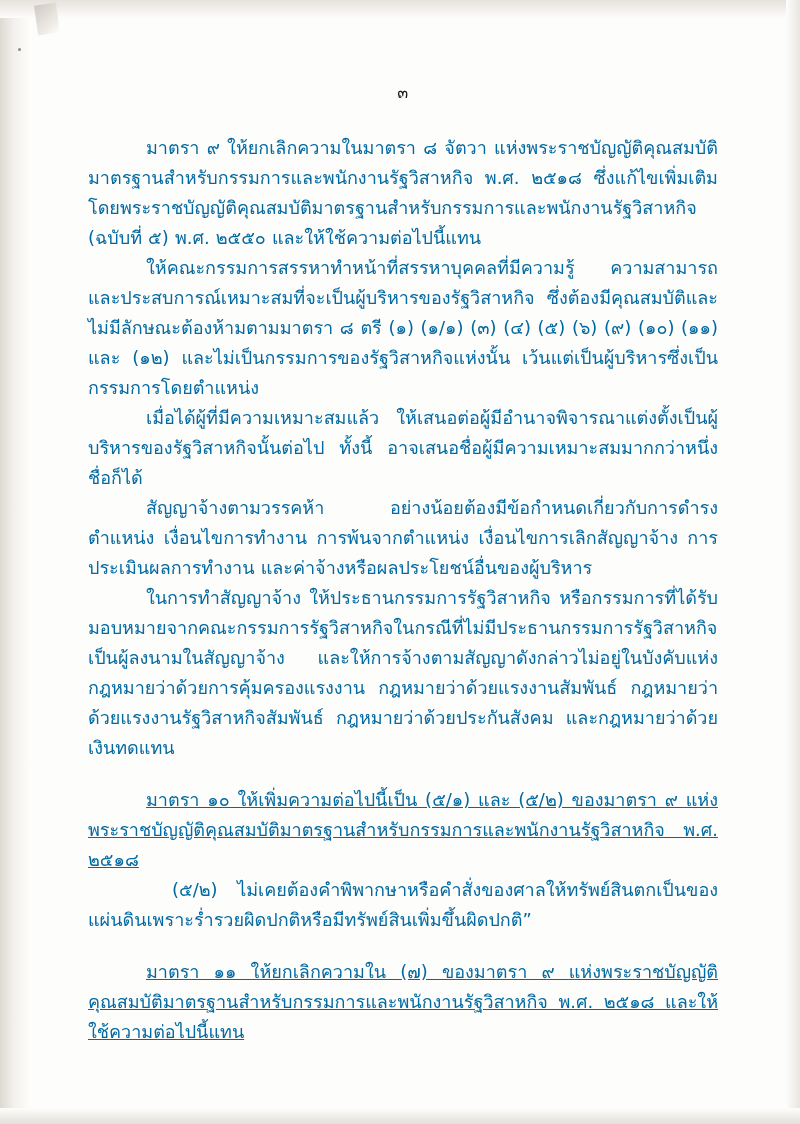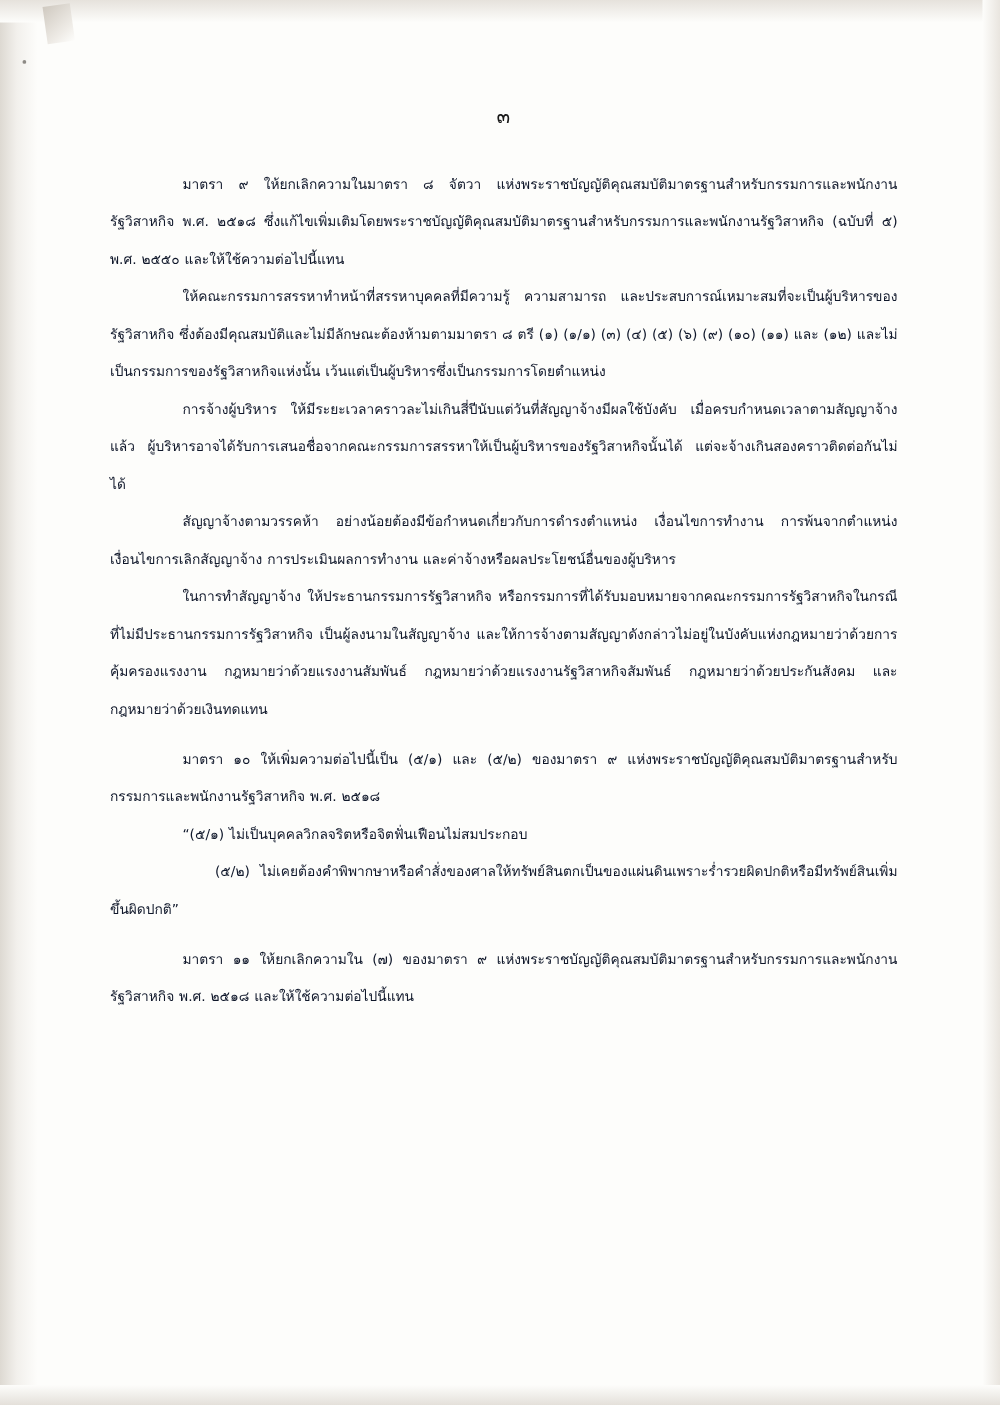--- a/index.html
+++ b/index.html
@@ -81,57 +81,57 @@
     margin-top: 80px;
     letter-spacing: 0.5px;
   }
 
   .body-block {
     margin-top: 28px;
   }
 
   p.para {
     margin: 0 0 0 0;
-    font-size: 11px;
+    font-size: 18px;
     line-height: 30px;
-    color: #0f172a;
+    color: #0369a1;
     text-align: justify;
     text-justify: inter-word;
     word-spacing: 0.4px;
   }
   p.para.indent {
     text-indent: 58px;
   }
   p.para.indent-lg {
     text-indent: 84px;
   }
   p.gap {
-    margin-top: 10px;
+    margin-top: 22px;
+    text-decoration: underline;
   }
 </style>
 </head>
 <body>
 
 <div class="page">
   <div class="scan-edge-left"></div>
   <div class="scan-edge-top"></div>
   <div class="scan-edge-right"></div>
   <div class="scan-edge-bottom"></div>
   <div class="corner-mark"></div>
   <div class="speck"></div>
 
   <div class="content">
     <div class="page-number">๓</div>
 
     <div class="body-block">
       <p class="para indent">มาตรา ๙  ให้ยกเลิกความในมาตรา ๘ จัตวา แห่งพระราชบัญญัติคุณสมบัติมาตรฐานสำหรับกรรมการและพนักงานรัฐวิสาหกิจ พ.ศ. ๒๕๑๘ ซึ่งแก้ไขเพิ่มเติมโดยพระราชบัญญัติคุณสมบัติมาตรฐานสำหรับกรรมการและพนักงานรัฐวิสาหกิจ (ฉบับที่ ๕) พ.ศ. ๒๕๕๐ และให้ใช้ความต่อไปนี้แทน</p>
       <p class="para indent">ให้คณะกรรมการสรรหาทำหน้าที่สรรหาบุคคลที่มีความรู้ ความสามารถ และประสบการณ์เหมาะสมที่จะเป็นผู้บริหารของรัฐวิสาหกิจ ซึ่งต้องมีคุณสมบัติและไม่มีลักษณะต้องห้ามตามมาตรา ๘ ตรี (๑) (๑/๑) (๓) (๔) (๕) (๖) (๙) (๑๐) (๑๑) และ (๑๒) และไม่เป็นกรรมการของรัฐวิสาหกิจแห่งนั้น เว้นแต่เป็นผู้บริหารซึ่งเป็นกรรมการโดยตำแหน่ง</p>
-      <p class="para indent">การจ้างผู้บริหาร ให้มีระยะเวลาคราวละไม่เกินสี่ปีนับแต่วันที่สัญญาจ้างมีผลใช้บังคับ เมื่อครบกำหนดเวลาตามสัญญาจ้างแล้ว ผู้บริหารอาจได้รับการเสนอชื่อจากคณะกรรมการสรรหาให้เป็นผู้บริหารของรัฐวิสาหกิจนั้นได้ แต่จะจ้างเกินสองคราวติดต่อกันไม่ได้</p>
+      <p class="para indent">เมื่อได้ผู้ที่มีความเหมาะสมแล้ว ให้เสนอต่อผู้มีอำนาจพิจารณาแต่งตั้งเป็นผู้บริหารของรัฐวิสาหกิจนั้นต่อไป  ทั้งนี้ อาจเสนอชื่อผู้มีความเหมาะสมมากกว่าหนึ่งชื่อก็ได้</p>
       <p class="para indent">สัญญาจ้างตามวรรคห้า อย่างน้อยต้องมีข้อกำหนดเกี่ยวกับการดำรงตำแหน่ง เงื่อนไขการทำงาน การพ้นจากตำแหน่ง เงื่อนไขการเลิกสัญญาจ้าง การประเมินผลการทำงาน และค่าจ้างหรือผลประโยชน์อื่นของผู้บริหาร</p>
       <p class="para indent">ในการทำสัญญาจ้าง ให้ประธานกรรมการรัฐวิสาหกิจ หรือกรรมการที่ได้รับมอบหมายจากคณะกรรมการรัฐวิสาหกิจในกรณีที่ไม่มีประธานกรรมการรัฐวิสาหกิจ เป็นผู้ลงนามในสัญญาจ้าง และให้การจ้างตามสัญญาดังกล่าวไม่อยู่ในบังคับแห่งกฎหมายว่าด้วยการคุ้มครองแรงงาน กฎหมายว่าด้วยแรงงานสัมพันธ์ กฎหมายว่าด้วยแรงงานรัฐวิสาหกิจสัมพันธ์ กฎหมายว่าด้วยประกันสังคม และกฎหมายว่าด้วยเงินทดแทน</p>
       <p class="para indent gap">มาตรา ๑๐  ให้เพิ่มความต่อไปนี้เป็น (๕/๑) และ (๕/๒) ของมาตรา ๙ แห่งพระราชบัญญัติคุณสมบัติมาตรฐานสำหรับกรรมการและพนักงานรัฐวิสาหกิจ พ.ศ. ๒๕๑๘</p>
-      <p class="para indent">“(๕/๑) ไม่เป็นบุคคลวิกลจริตหรือจิตฟั่นเฟือนไม่สมประกอบ</p>
       <p class="para indent-lg">(๕/๒) ไม่เคยต้องคำพิพากษาหรือคำสั่งของศาลให้ทรัพย์สินตกเป็นของแผ่นดินเพราะร่ำรวยผิดปกติหรือมีทรัพย์สินเพิ่มขึ้นผิดปกติ”</p>
       <p class="para indent gap">มาตรา ๑๑  ให้ยกเลิกความใน (๗) ของมาตรา ๙ แห่งพระราชบัญญัติคุณสมบัติมาตรฐานสำหรับกรรมการและพนักงานรัฐวิสาหกิจ พ.ศ. ๒๕๑๘ และให้ใช้ความต่อไปนี้แทน</p>
 
     </div>
   </div>
 </div>
 
 </body></html>

